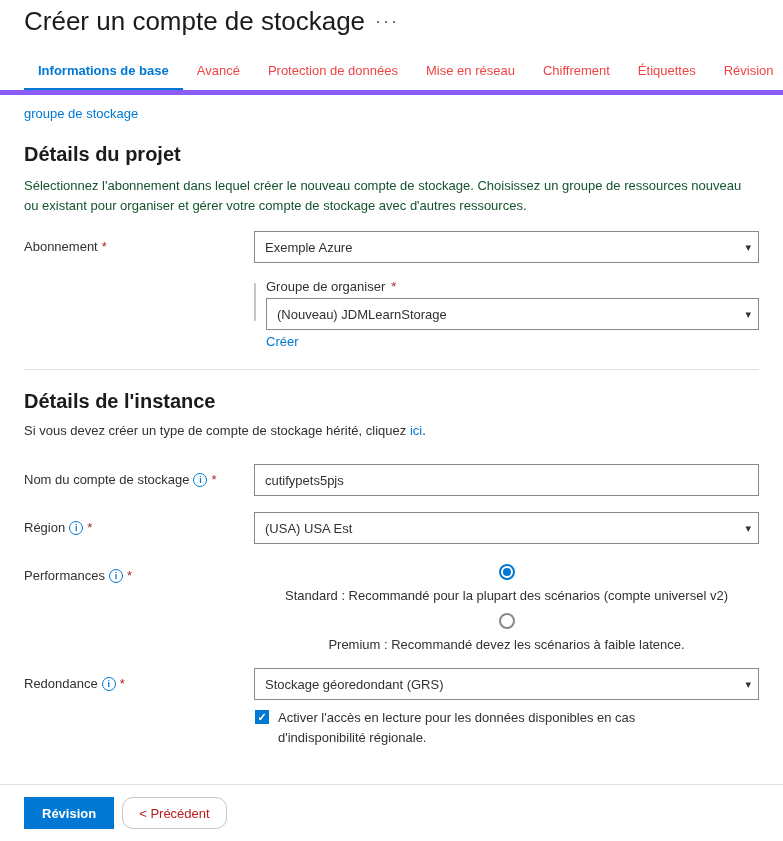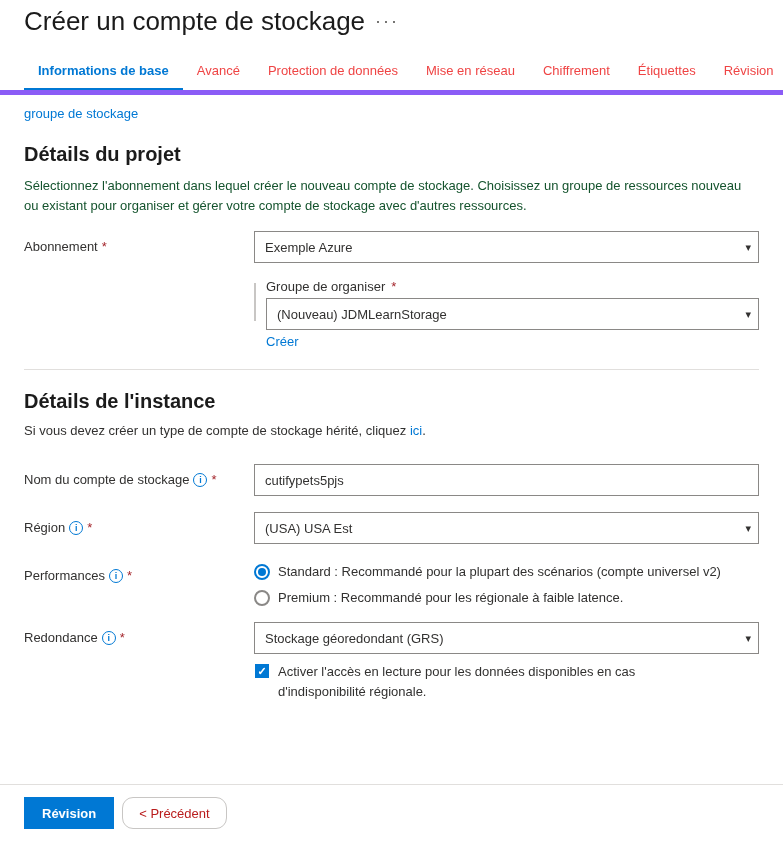--- a/index.html
+++ b/index.html
@@ -157,24 +157,25 @@
       flex-shrink: 0;
     }
     .radio-group {
       display: flex;
       flex-direction: column;
       gap: 10px;
       padding-top: 4px;
     }
     .radio-item {
       display: flex;
-      align-items: flex-start;
+      align-items: center;
       gap: 8px;
       font-size: 13px;
       cursor: pointer;
+      flex-direction: column;
     }
     .radio-circle {
       width: 16px;
       height: 16px;
       border-radius: 50%;
       border: 2px solid #8a8886;
       display: flex;
       align-items: center;
       justify-content: center;
       flex-shrink: 0;
@@ -380,21 +381,21 @@
     <div class="field-input-area">
       <div class="radio-group">
         <label class="radio-item">
           <div class="radio-circle selected">
             <div class="radio-dot"></div>
           </div>
           <span>Standard : Recommandé pour la plupart des scénarios (compte universel v2)</span>
         </label>
         <label class="radio-item">
           <div class="radio-circle"></div>
-          <span>Premium : Recommandé pour les régionale à faible latence.</span>
+          <span>Premium : Recommandé devez les scénarios à faible latence.</span>
         </label>
       </div>
     </div>
   </div>
 
   <div class="field-row">
     <div class="field-label">
       <span>Redondance</span>
       <span class="info-icon">i</span>
       <span class="required-star">*</span>

